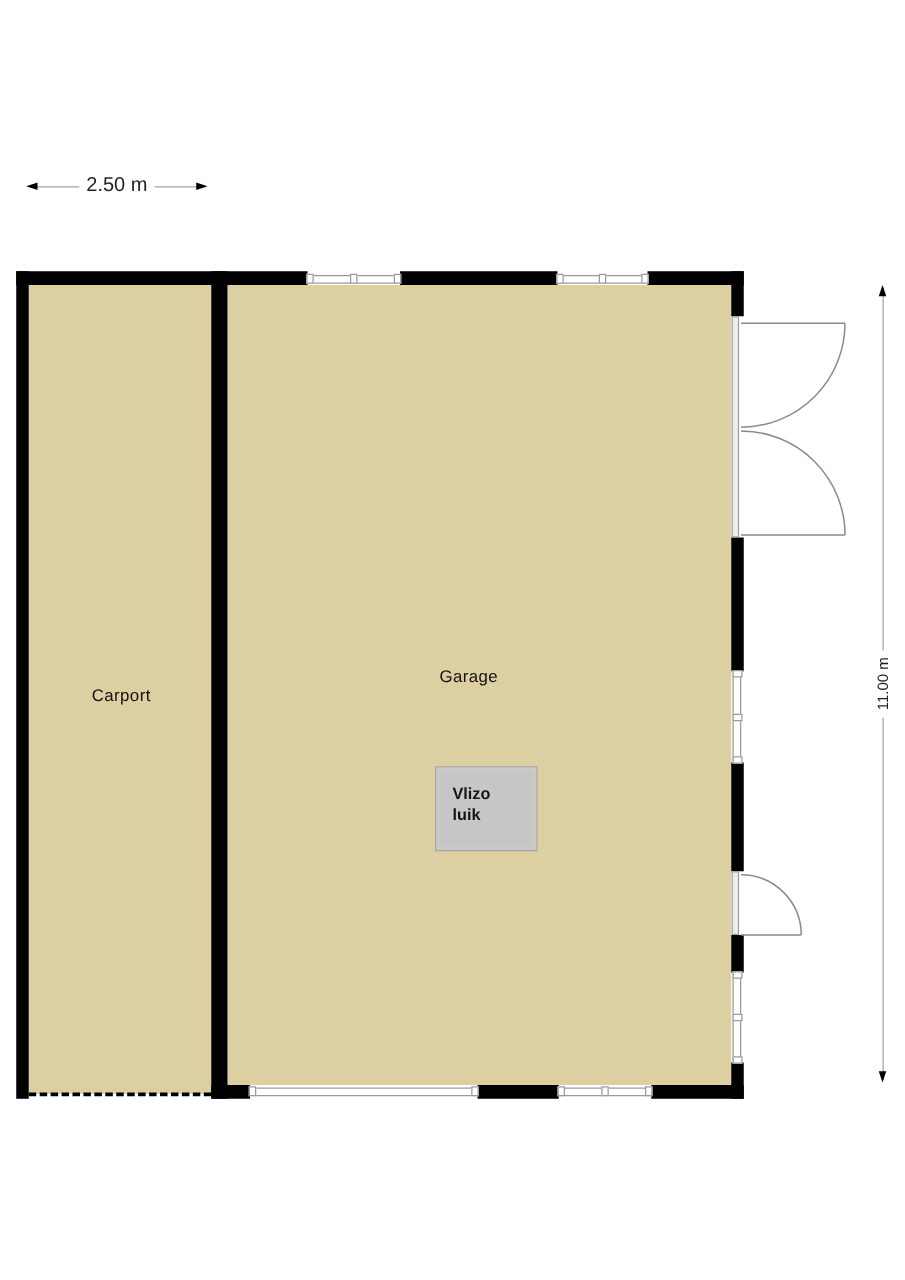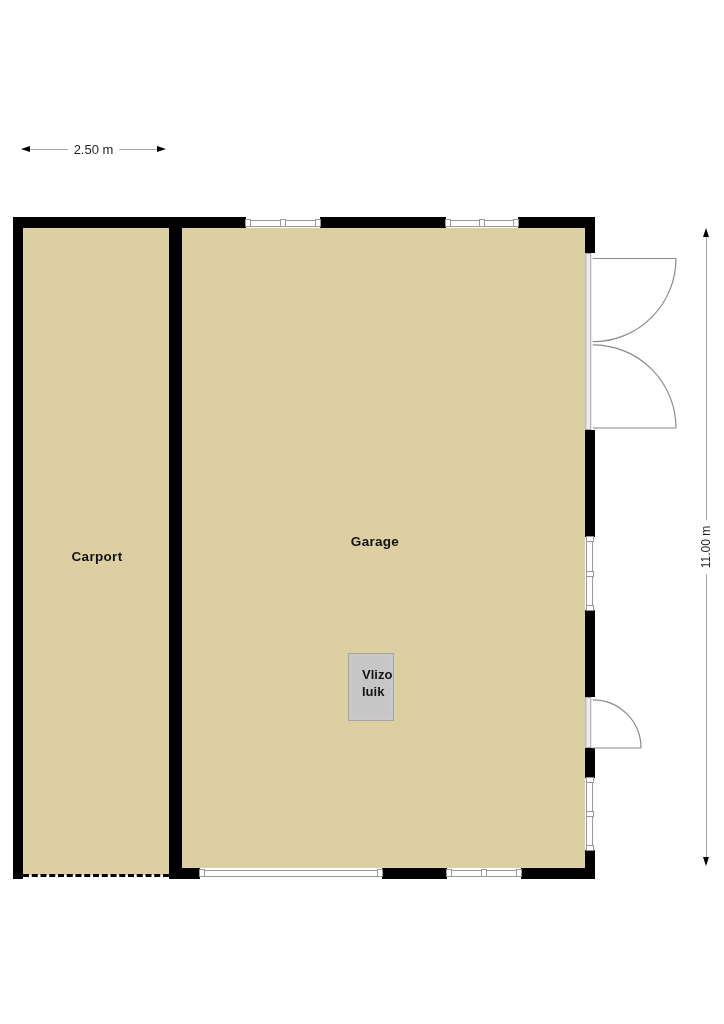--- a/index.html
+++ b/index.html
@@ -25,35 +25,35 @@
   .window-h .m-start{left:-1px;} .window-h .m-mid{left:calc(50% - 3px);} .window-h .m-end{right:-1px;}
   .window-v .m-start{top:-1px;}  .window-v .m-mid{top:calc(50% - 3px);}  .window-v .m-end{bottom:-1px;}
 
   
   .door-svg{position:absolute;left:0;top:0;pointer-events:none;}
   .door-path{stroke:var(--door-line,#8a8a8a);stroke-width:1.2;fill:none;}
   .threshold{fill:#ececec;stroke:var(--window-frame,#9a9a9a);stroke-width:0.9;}
 
   
   .room-label{position:absolute;transform:translate(-50%,-50%);
-    font-size:13.5px;font-weight:bold;color:var(--label-text,#111);
+    font-size:13.5px;font-weight:normal;color:var(--label-text,#111);
     letter-spacing:.3px;white-space:nowrap;}
-  .hatch-box{position:absolute;left:349px;top:614px;width:44px;height:66px;
+  .hatch-box{position:absolute;left:349px;top:614px;width:80px;height:66px;
     background:var(--hatch-fill,#c6c6c6);
     border:3px solid var(--hatch-frame,#c9c9c9);
-    box-shadow:0 0 0 1px #a5a5a5;box-sizing:border-box;margin-top:40px;}
+    box-shadow:0 0 0 1px #a5a5a5;box-sizing:border-box;}
   .hatch-label{position:absolute;left:10px;top:10px;width:40px;
     font-size:13px;font-weight:bold;line-height:16.5px;color:#141414;}
 
   
   .dim-h{position:absolute;height:14px;}
   .dim-h .dline{position:absolute;left:2px;right:2px;top:6.5px;height:0;
     border-top:1.5px solid var(--dim-line,#a6a6a6);}
   .dim-h .dim-label{position:absolute;left:50%;top:50%;transform:translate(-50%,-50%);
-    background:#fff;padding:0 6px;font-size:13px;color:var(--dim-text,#1f1f1f);white-space:nowrap;}
+    background:#fff;padding:0 6px;font-size:16px;color:var(--dim-text,#1f1f1f);white-space:nowrap;}
   .arr{position:absolute;width:0;height:0;}
   .arr-left{left:0;top:3.5px;border-top:3.5px solid transparent;border-bottom:3.5px solid transparent;
     border-right:9px solid #000;}
   .arr-right{right:0;top:3.5px;border-top:3.5px solid transparent;border-bottom:3.5px solid transparent;
     border-left:9px solid #000;}
   .dim-v{position:absolute;width:14px;}
   .dim-v .dline{position:absolute;top:2px;bottom:2px;left:6.5px;width:0;
     border-left:1.5px solid var(--dim-line,#a6a6a6);}
   .dim-v .dim-label{position:absolute;left:50%;top:50%;
     transform:translate(-50%,-50%) rotate(-90deg);

